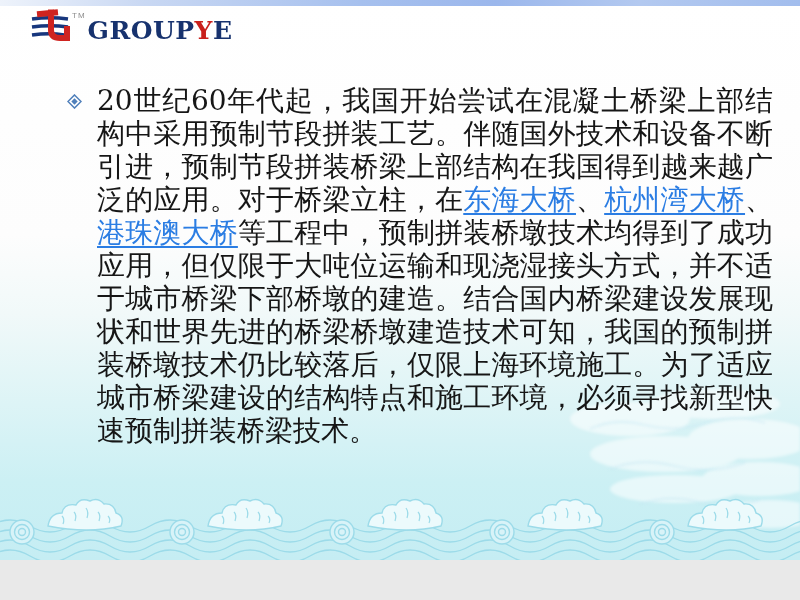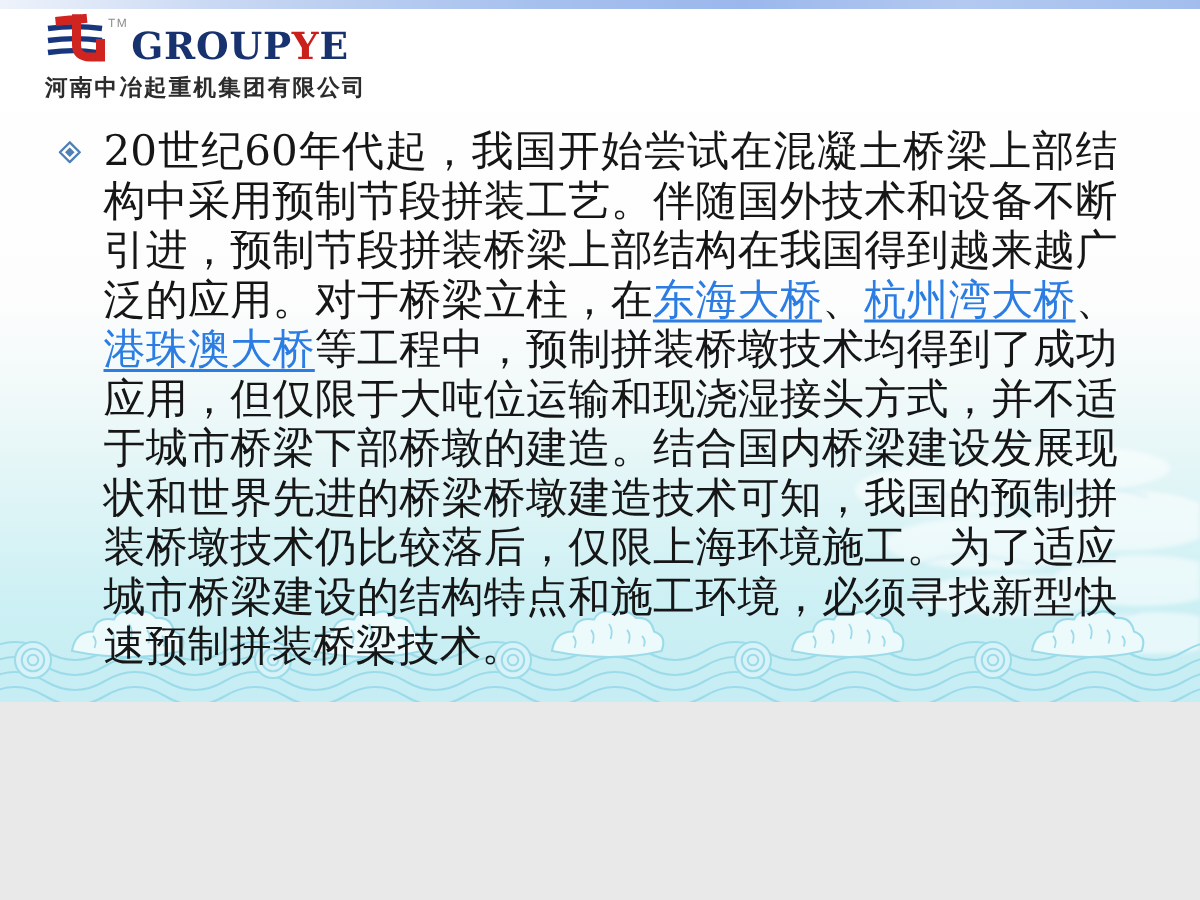--- a/index.html
+++ b/index.html
@@ -1,35 +1,35 @@
 <!DOCTYPE html>
 <html><head>
 <meta charset="utf-8">
 <style>
   html,body{margin:0;padding:0;background:#e9e9e9;}
   .slide{
-    position:relative;width:800px;height:468px;overflow:hidden;margin:0 auto;
+    position:relative;width:800px;height:560px;overflow:hidden;margin:0 auto;
     background:linear-gradient(180deg,#ffffff 0%,#fdfdfd 42%,#f1f9f9 56%,#ddf4f6 72%,#ccf0f4 86%,#c5edf3 100%);
     font-family:"DejaVu Serif","Liberation Serif",serif;
   }
   .topbar{
     position:absolute;top:0;left:0;right:0;height:6px;
     background:linear-gradient(90deg,#eef3fb 0%,#c9d8f3 18%,#a6c0ee 45%,#9bb7ec 62%,#b3c9f0 80%,#a2bded 100%);
   }
   
   .logo{position:absolute;top:9px;left:30px;z-index:3;}
   .logo-row{display:flex;align-items:flex-end;}
   .logo-icon{width:40px;height:36px;display:block;}
   .tm{font-family:"Liberation Sans",sans-serif;font-size:8px;color:#8d8d8d;align-self:flex-start;margin:2px 2px 0 2px;letter-spacing:1px;}
   .brand{font-weight:bold;font-size:25px;color:#17326e;letter-spacing:.5px;line-height:1;padding-bottom:2px;}
   .brand .red{color:#c9201c;}
   .company-cn{font-family:"DejaVu Sans","Liberation Sans",sans-serif;font-weight:bold;font-size:15px;color:#2c2c2c;letter-spacing:1.5px;margin-top:4px;}
   .company-en{font-family:"Liberation Sans",sans-serif;font-size:8.5px;color:#9b9b9b;letter-spacing:.4px;margin-top:2px;}
   
-  .content{position:absolute;left:39px;top:84px;width:706px;z-index:2;}
+  .content{position:absolute;left:67px;top:84px;width:706px;z-index:2;}
   .bullet{position:absolute;left:0;top:10px;width:15px;height:15px;}
   .para{margin-left:30px;font-size:28px;line-height:33px;color:#161616;text-align:justify;}
   .para .link{color:#2b7de3;text-decoration:underline;text-underline-offset:4px;cursor:pointer;}
   
   .waves{position:absolute;left:0;bottom:0;width:800px;height:72px;z-index:1;}
   .splash{position:absolute;right:0;bottom:26px;width:250px;height:160px;z-index:0;filter:blur(1.5px);}
 </style>
 </head>
 <body>
 
@@ -43,21 +43,20 @@
         <g fill="none" stroke="#17367d" stroke-width="3.6">
           <path d="M2,10 Q20,7.5 38,10"></path>
           <path d="M2,18 Q20,15.5 38,18"></path>
           <path d="M2,26 Q20,23.5 34,26"></path>
         </g>
         <path d="M10,5 L25,3.5 M21,3.5 L21,21 Q21,29 30,29 L37,29 L37,20" fill="none" stroke="#cf2420" stroke-width="6" stroke-linecap="square"></path>
       </svg>
       <span class="tm">TM</span>
       <span class="brand"><span>GROUP</span><span class="red">Y</span><span>E</span></span>
     </div>
-    <div class="company-cn">河南中冶起重机集团有限公司</div>
   </div>
 
   <div class="content">
     <svg class="bullet" viewBox="0 0 16 16" aria-hidden="true">
       <path d="M8,1 L15,8 L8,15 L1,8 Z" fill="none" stroke="#4f7fba" stroke-width="1.6"></path>
       <path d="M8,4.6 L11.4,8 L8,11.4 L4.6,8 Z" fill="#4f7fba"></path>
     </svg>
     <div class="para"><span>20世纪60年代起，我国开始尝试在混凝土桥梁上部结构中采用预制节段拼装工艺。伴随国外技术和设备不断引进，预制节段拼装桥梁上部结构在我国得到越来越广泛的应用。对于桥梁立柱，在</span><a class="link" href="#">东海大桥</a><span>、</span><a class="link" href="#">杭州湾大桥</a><span>、</span><a class="link" href="#">港珠澳大桥</a><span>等工程中，预制拼装桥墩技术均得到了成功应用，但仅限于大吨位运输和现浇湿接头方式，并不适于城市桥梁下部桥墩的建造。结合国内桥梁建设发展现状和世界先进的桥梁桥墩建造技术可知，我国的预制拼装桥墩技术仍比较落后，仅限上海环境施工。为了适应城市桥梁建设的结构特点和施工环境，必须寻找新型快速预制拼装桥梁技术。</span></div>
   </div>
 

